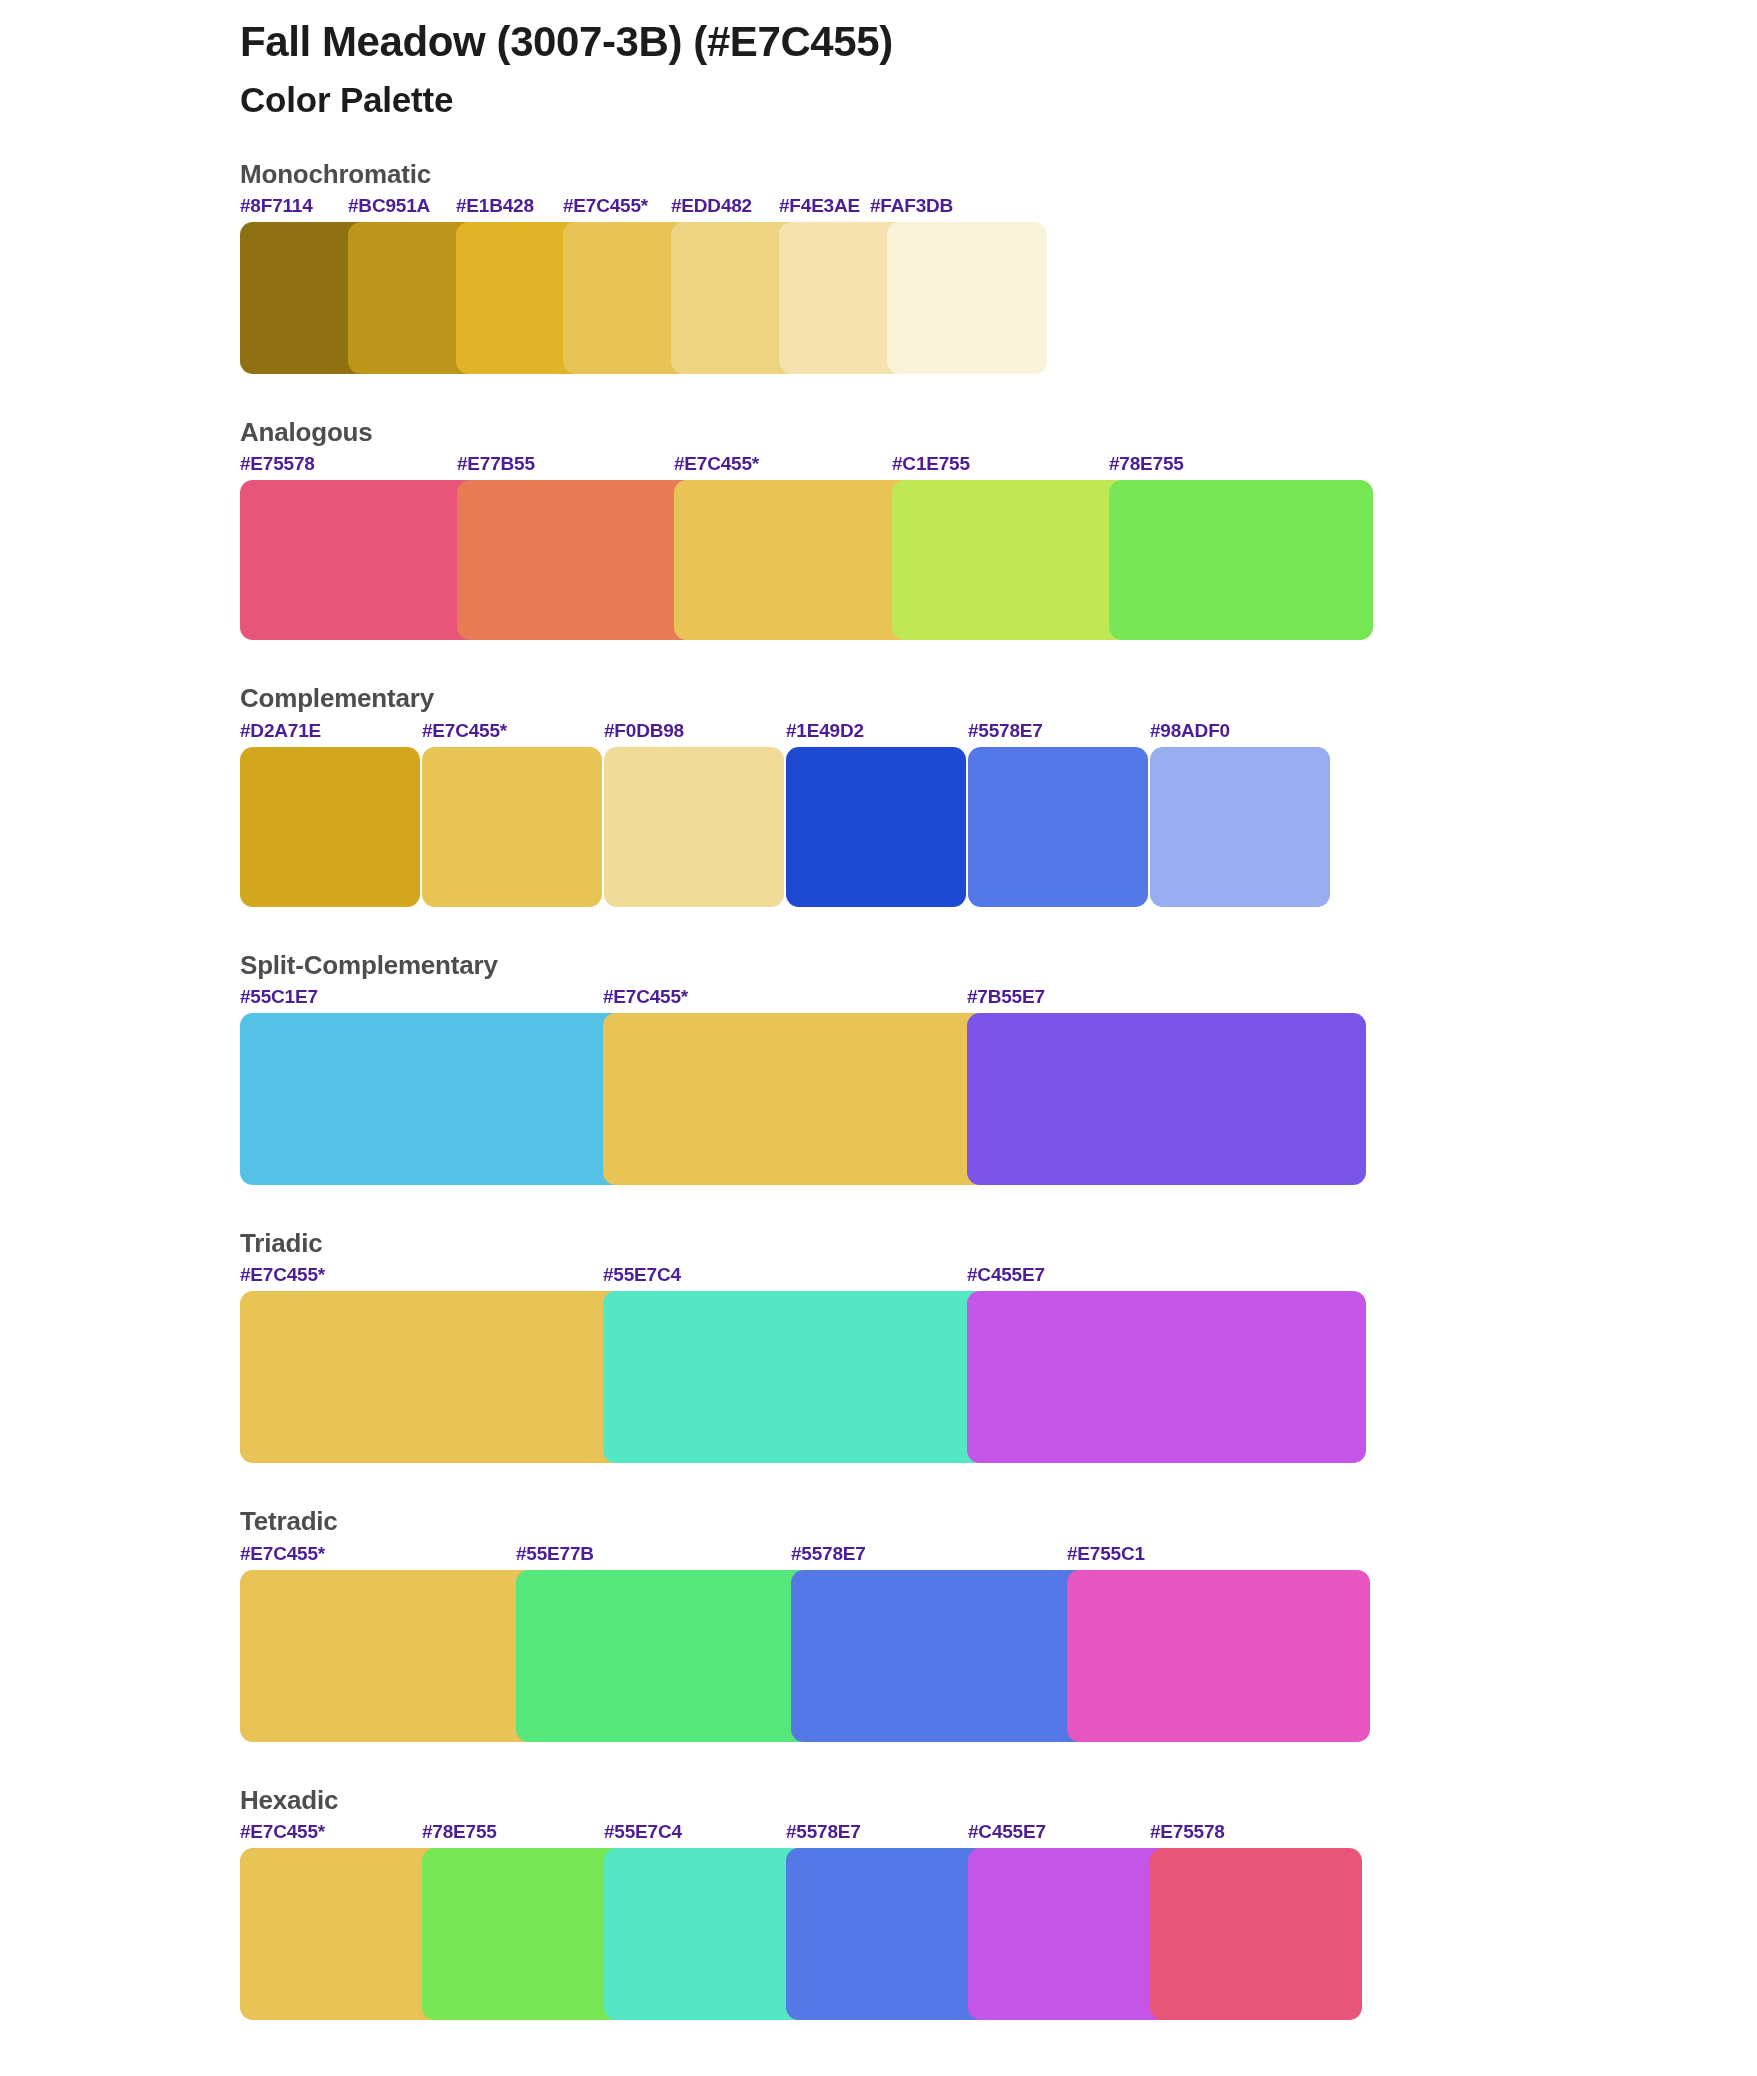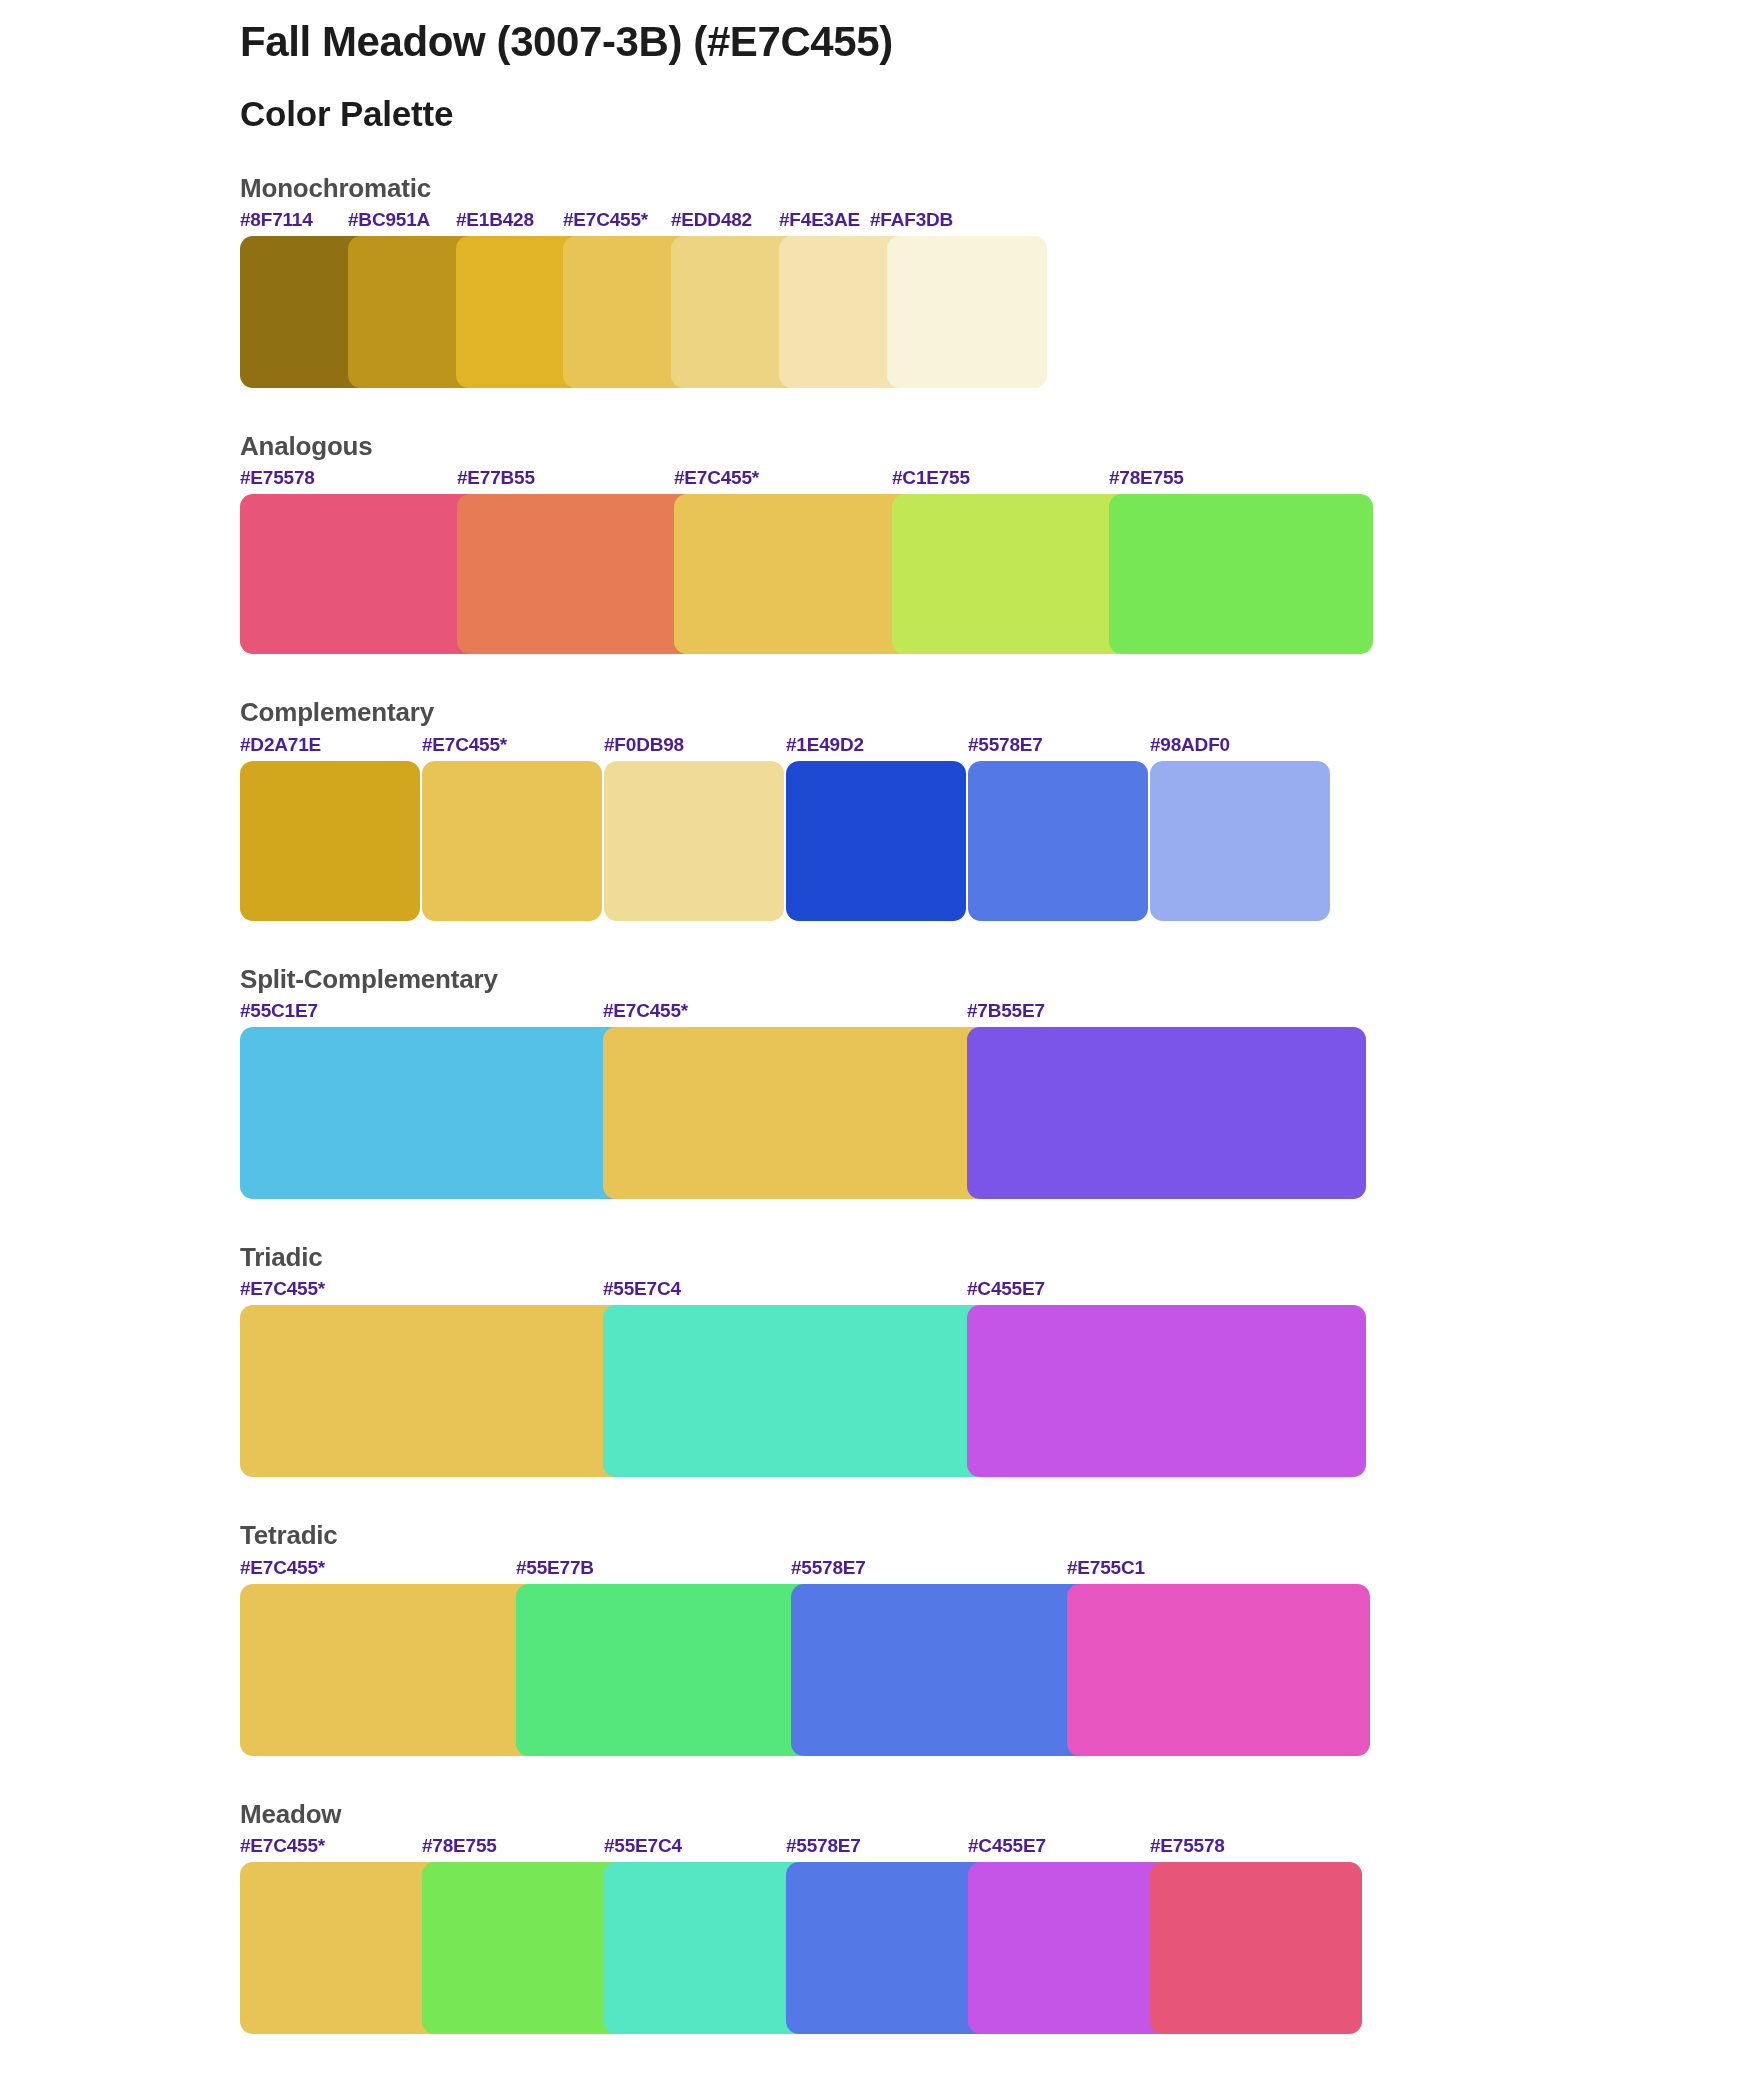--- a/index.html
+++ b/index.html
@@ -35,21 +35,21 @@
     line-height: 1.15;
     margin: 0;
     white-space: nowrap;
   }
   .page-subtitle {
     font-size: 35px;
     font-weight: bold;
     color: #1c1c1c;
     letter-spacing: -0.2px;
     line-height: 1.2;
-    margin: 27px 0 0 0;
+    margin: 13px 0 0 0;
   }
 
   
   .sections {
     margin-top: 37px;
   }
   .section {
     position: relative;
     padding-left: 240px;
   }
@@ -198,21 +198,21 @@
           <div class="swatch-label" style="left: 827px;">#E755C1</div>
         </div>
         <div class="swatch-row" style="height: 172px;">
           <div class="swatch" style="left: 0px; width: 303px; height: 172px; background: rgb(231, 196, 85); z-index: 10;"></div>
           <div class="swatch" style="left: 276px; width: 303px; height: 172px; background: rgb(85, 231, 123); z-index: 11;"></div>
           <div class="swatch" style="left: 551px; width: 303px; height: 172px; background: rgb(85, 120, 231); z-index: 12;"></div>
           <div class="swatch" style="left: 827px; width: 303px; height: 172px; background: rgb(231, 85, 193); z-index: 13;"></div>
         </div>
       </div>
       <div class="section" style="margin-bottom: 0px;">
-        <div class="section-title">Meadow</div>
+        <div class="section-title">Hexadic</div>
         <div class="labels-row">
           <div class="swatch-label" style="left: 0px;">#E7C455*</div>
           <div class="swatch-label" style="left: 182px;">#78E755</div>
           <div class="swatch-label" style="left: 364px;">#55E7C4</div>
           <div class="swatch-label" style="left: 546px;">#5578E7</div>
           <div class="swatch-label" style="left: 728px;">#C455E7</div>
           <div class="swatch-label" style="left: 910px;">#E75578</div>
         </div>
         <div class="swatch-row" style="height: 172px;">
           <div class="swatch" style="left: 0px; width: 212px; height: 172px; background: rgb(231, 196, 85); z-index: 10;"></div>

